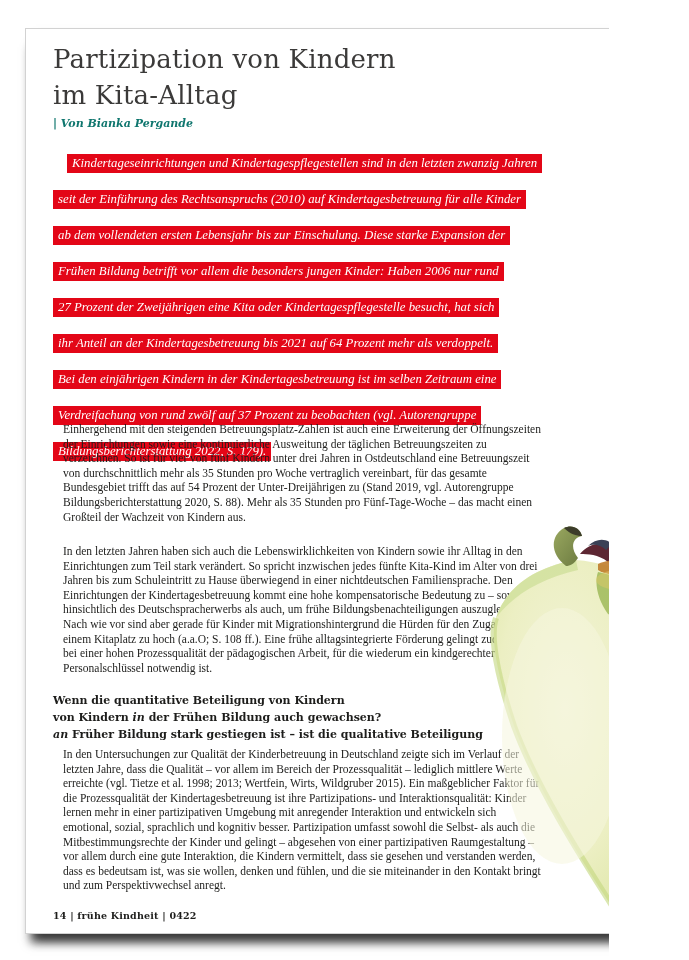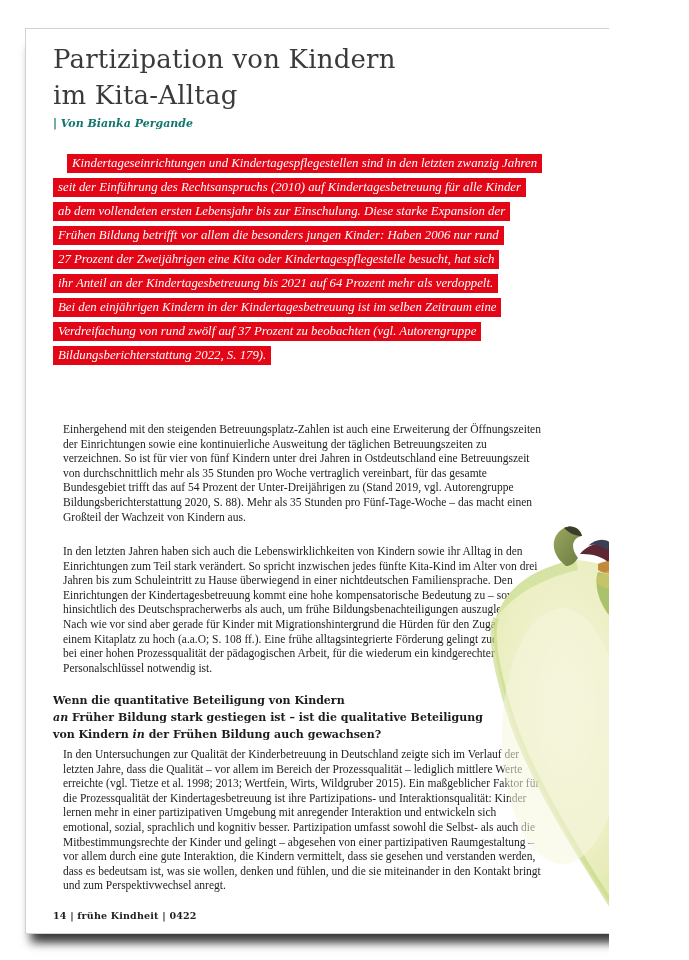--- a/index.html
+++ b/index.html
@@ -11,21 +11,21 @@
   
   .title{position:absolute;left:27px;top:12px;font-family:"DejaVu Serif",serif;
          font-size:26px;line-height:36px;color:#3b3a39;letter-spacing:.2px;}
   .byline{position:absolute;left:27px;top:88px;font-family:"DejaVu Serif",serif;
           font-style:italic;font-weight:700;font-size:11px;color:#0f766e;}
   
   .redblock{position:absolute;left:27px;top:124px;width:560px;}
   .red-row{display:block;}
   .red-line{display:inline-block;background:var(--c-highlight_red,#e30617);color:#ffffff;
             font-family:"Liberation Serif",serif;font-style:italic;font-size:12.8px;
-            line-height:14px;padding:2px 5px 3px 5px;margin-bottom:4px;white-space:nowrap;}
+            line-height:14px;padding:2px 5px 3px 5px;margin-bottom:16px;white-space:nowrap;}
   .red-row:first-child .red-line{margin-left:14px;}
   
   .bodypara{position:absolute;left:37px;width:478px;font-size:11.5px;line-height:14.6px;
             color:#1d1d1b;text-align:left;}
   .p1{top:393px;} .p2{top:515px;} .p3{top:718px;}
   .xhead{position:absolute;left:27px;top:664px;width:478px;font-family:"DejaVu Serif",serif;
          font-weight:bold;font-size:11px;line-height:16.8px;color:#1d1d1b;}
   .xhead .it{font-style:italic;}
   .footer{position:absolute;left:27px;top:881px;font-family:"DejaVu Serif",serif;
           font-weight:bold;font-size:9.5px;letter-spacing:.2px;color:#1d1d1b;}
@@ -62,22 +62,22 @@
       <div class="red-row"><span class="red-line">Bei den einjährigen Kindern in der Kindertagesbetreuung ist im selben Zeitraum eine</span></div>
       <div class="red-row"><span class="red-line">Verdreifachung von rund zwölf auf 37 Prozent zu beobachten (vgl. Autorengruppe</span></div>
       <div class="red-row"><span class="red-line">Bildungsberichterstattung 2022, S. 179).</span></div>
     </div>
 
     <div class="bodypara p1">Einhergehend mit den steigenden Betreuungsplatz-Zahlen ist auch eine Erweiterung der Öffnungszeiten der Einrichtungen sowie eine kontinuierliche Ausweitung der täglichen Betreuungszeiten zu verzeichnen. So ist für vier von fünf Kindern unter drei Jahren in Ostdeutschland eine Betreuungszeit von durchschnittlich mehr als 35 Stunden pro Woche vertraglich vereinbart, für das gesamte Bundesgebiet trifft das auf 54 Prozent der Unter-Dreijährigen zu (Stand 2019, vgl. Autorengruppe Bildungsberichterstattung 2020, S. 88). Mehr als 35 Stunden pro Fünf-Tage-Woche – das macht einen Großteil der Wachzeit von Kindern aus.</div>
     <div class="bodypara p2">In den letzten Jahren haben sich auch die Lebenswirklichkeiten von Kindern sowie ihr Alltag in den Einrichtungen zum Teil stark verändert. So spricht inzwischen jedes fünfte Kita-Kind im Alter von drei Jahren bis zum Schuleintritt zu Hause überwiegend in einer nichtdeutschen Familiensprache. Den Einrichtungen der Kindertagesbetreuung kommt eine hohe kompensatorische Bedeutung zu – sowohl hinsichtlich des Deutschspracherwerbs als auch, um frühe Bildungsbenachteiligungen auszugleichen. Nach wie vor sind aber gerade für Kinder mit Migrationshintergrund die Hürden für den Zugang zu einem Kitaplatz zu hoch (a.a.O; S. 108 ff.). Eine frühe alltagsintegrierte Förderung gelingt zudem nur bei einer hohen Prozessqualität der pädagogischen Arbeit, für die wiederum ein kindgerechter Personalschlüssel notwendig ist.</div>
 
     <div class="xhead">
       <div>Wenn die quantitative Beteiligung von Kindern</div>
+      <div><span>von Kindern </span><span class="it">in</span><span> der Frühen Bildung auch gewachsen?</span></div>
       <div><span class="it">an</span><span> Früher Bildung stark gestiegen ist – ist die qualitative Beteiligung</span></div>
-      <div><span>von Kindern </span><span class="it">in</span><span> der Frühen Bildung auch gewachsen?</span></div>
     </div>
 
     <div class="bodypara p3">In den Untersuchungen zur Qualität der Kinderbetreuung in Deutschland zeigte sich im Verlauf der letzten Jahre, dass die Qualität – vor allem im Bereich der Prozessqualität – lediglich mittlere Werte erreichte (vgl. Tietze et al. 1998; 2013; Wertfein, Wirts, Wildgruber 2015). Ein maßgeblicher Faktor für die Prozessqualität der Kindertagesbetreuung ist ihre Partizipations- und Interaktionsqualität: Kinder lernen mehr in einer partizipativen Umgebung mit anregender Interaktion und entwickeln sich emotional, sozial, sprachlich und kognitiv besser. Partizipation umfasst sowohl die Selbst- als auch die Mitbestimmungsrechte der Kinder und gelingt – abgesehen von einer partizipativen Raumgestaltung – vor allem durch eine gute Interaktion, die Kindern vermittelt, dass sie gesehen und verstanden werden, dass es bedeutsam ist, was sie wollen, denken und fühlen, und die sie miteinander in den Kontakt bringt und zum Perspektivwechsel anregt.</div>
 
     <div class="footer">14 | frühe Kindheit | 0422</div>
 
     <div class="thema">
       <div class="thema-inner">
         <span class="thema-bar"></span><span>Thema</span>
       </div>

